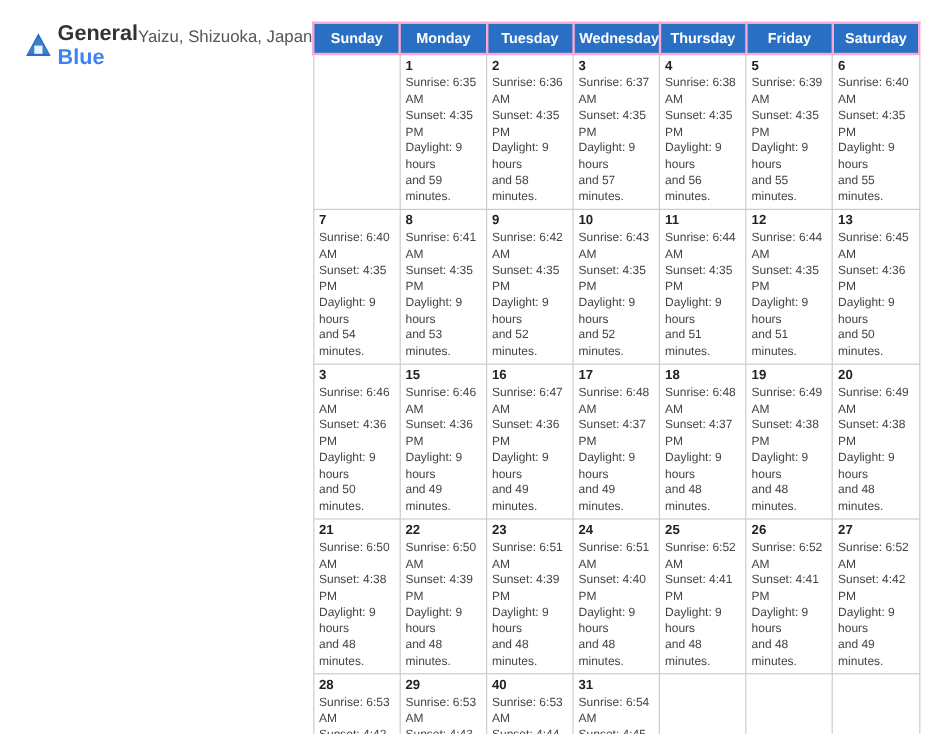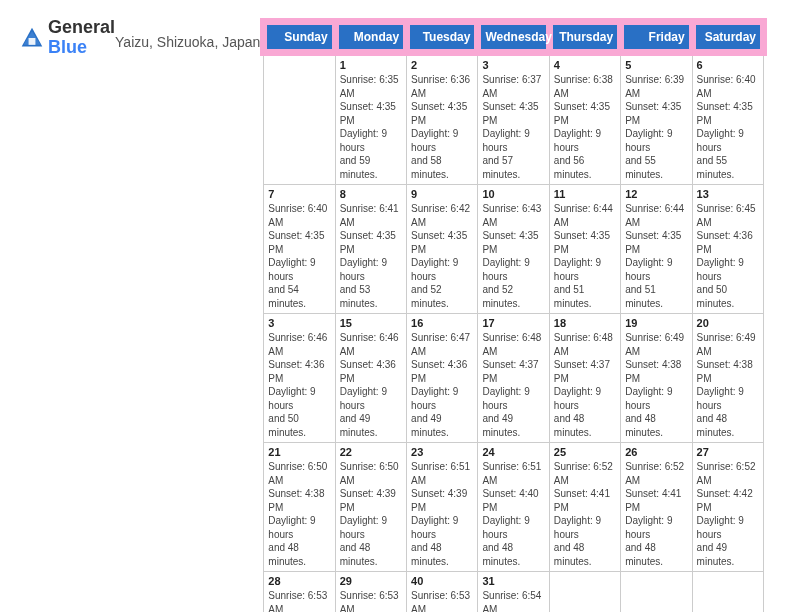--- a/index.html
+++ b/index.html
@@ -44,37 +44,37 @@
     }
     .month-title {
       font-size: 32px;
       font-weight: bold;
       color: #222;
       line-height: 1.1;
     }
     .location {
       font-size: 14px;
       color: #555;
-      margin-top: 16px;
+      margin-top: 4px;
     }
     .calendar {
       flex: 1;
       border: 1px solid #ccc;
       border-collapse: collapse;
       width: 100%;
       table-layout: fixed;
     }
     .calendar th {
       background-color: #2970c5;
       color: #fff;
       font-size: 12px;
       font-weight: bold;
       padding: 5px 4px;
-      text-align: right;
-      border: 7px solid #f9a8d4;
+      text-align: center;
+      border: 2px solid #f9a8d4;
     }
     .calendar td {
       border: 1px solid #ccc;
       vertical-align: top;
       padding: 3px 4px;
       font-size: 9.5px;
       color: #333;
       height: 88px;
     }
     .day-number {

